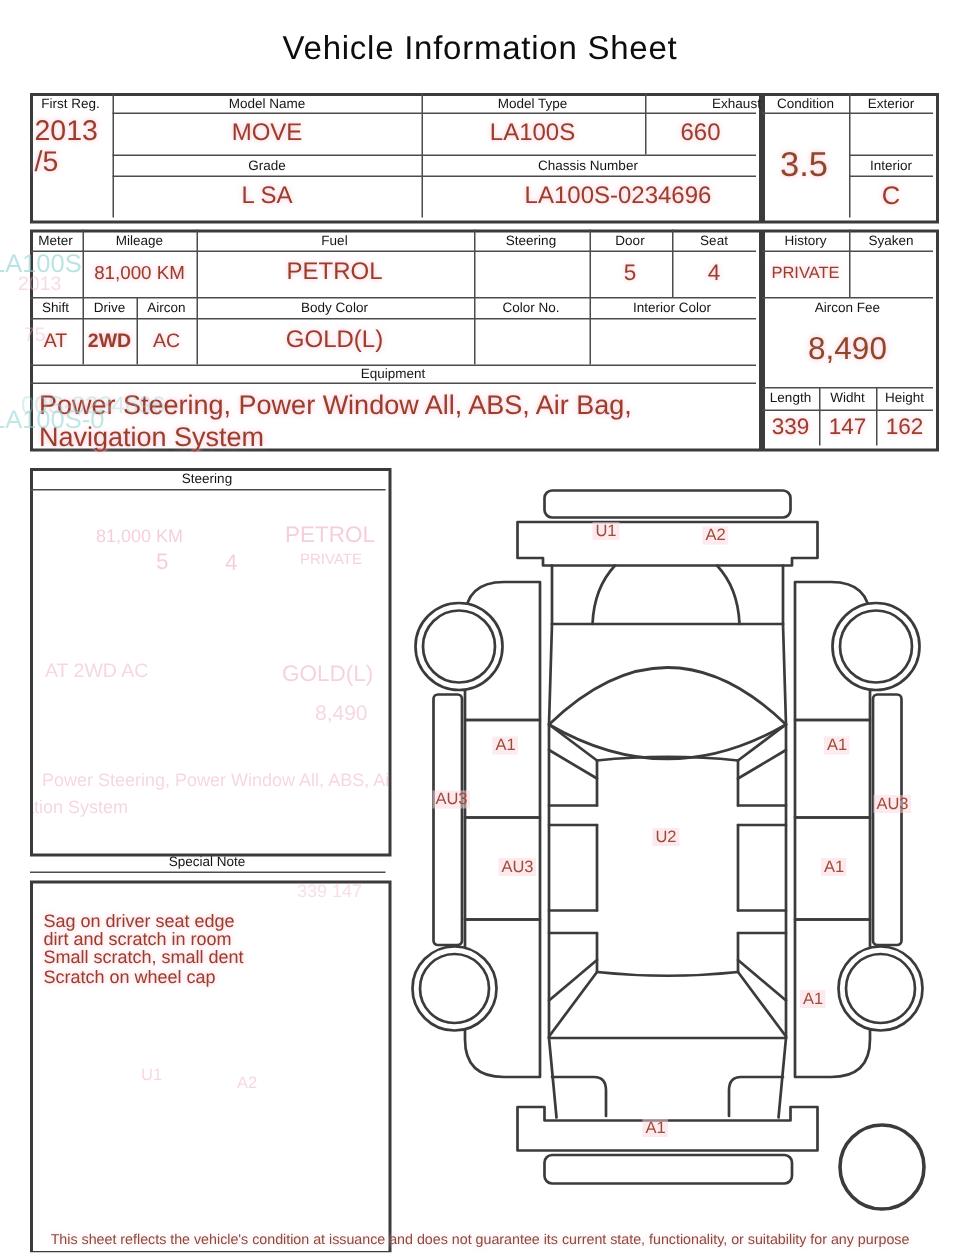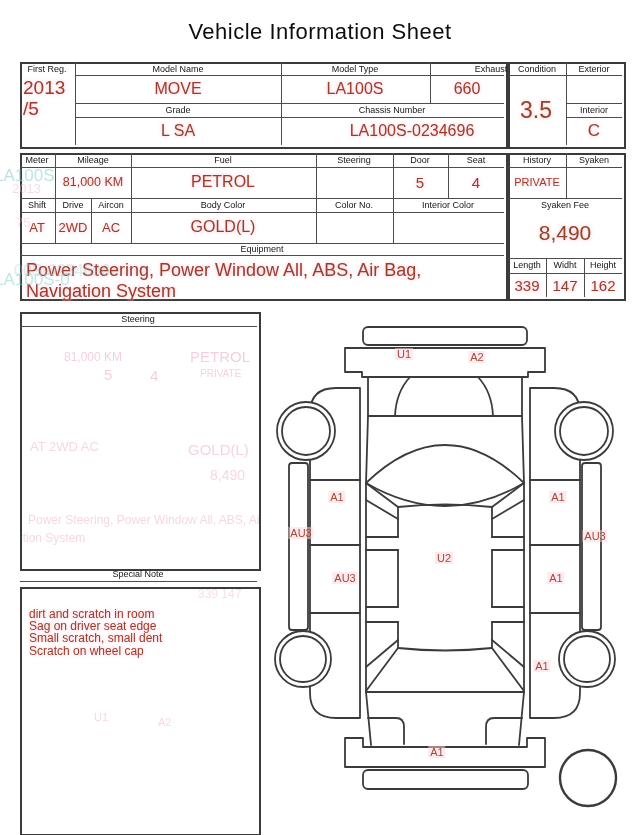--- a/index.html
+++ b/index.html
@@ -100,21 +100,21 @@
   <div class="ctr rv" style="left:476px;top:182px;font-size:15px;">4</div>
 
   <div class="ctr hdr" style="left:37px;top:205px;">Shift</div>
   <div class="ctr hdr" style="left:73px;top:205px;">Drive</div>
   <div class="ctr hdr" style="left:111px;top:205px;">Aircon</div>
   <div class="ctr hdr" style="left:223px;top:205px;">Body Color</div>
   <div class="ctr hdr" style="left:354px;top:205px;">Color No.</div>
   <div class="ctr hdr" style="left:448px;top:205px;">Interior Color</div>
 
   <div class="ctr rv" style="left:37px;top:227px;font-size:13px;">AT</div>
-  <div class="ctr rv" style="left:73px;top:227px;font-size:13px;">2WD</div>
+  <div class="ctr rv" style="left:73px;top:227px;font-size:13px;font-weight:bold;">2WD</div>
   <div class="ctr rv" style="left:111px;top:227px;font-size:13px;">AC</div>
   <div class="ctr rv" style="left:223px;top:227px;font-size:16px;">GOLD(L)</div>
   <div class="ctr rv" style="left:354px;top:227px;font-size:13px;"></div>
   <div class="ctr rv" style="left:448px;top:227px;font-size:13px;"></div>
 
   <div class="ctr hdr" style="left:262px;top:249px;">Equipment</div>
   <div class="abs rv eq" style="left:26px;top:260px;width:460px;">Power Steering, Power Window  All, ABS, Air Bag, Navigation System</div>
 
   <div class="box" style="left:508px;top:153px;width:114px;height:144px;"></div>
   <div class="hl" style="left:508px;top:167px;width:114px;"></div>
@@ -122,21 +122,21 @@
   <div class="hl" style="left:508px;top:258px;width:114px;"></div>
   <div class="hl" style="left:508px;top:273px;width:114px;"></div>
   <div class="vl" style="left:566px;top:153px;height:45px;"></div>
   <div class="vl" style="left:546px;top:258px;height:39px;"></div>
   <div class="vl" style="left:584px;top:258px;height:39px;"></div>
 
   <div class="ctr hdr" style="left:537px;top:160px;">History</div>
   <div class="ctr hdr" style="left:594px;top:160px;">Syaken</div>
   <div class="ctr rv" style="left:537px;top:182px;font-size:11px;">PRIVATE</div>
   <div class="ctr rv" style="left:594px;top:182px;font-size:11px;"></div>
-  <div class="ctr hdr" style="left:565px;top:205px;">Syaken Fee</div>
+  <div class="ctr hdr" style="left:565px;top:205px;">Aircon Fee</div>
   <div class="ctr rv big" style="left:565px;top:233px;font-size:21px;">8,490</div>
   <div class="ctr hdr" style="left:527px;top:265px;">Length</div>
   <div class="ctr hdr" style="left:565px;top:265px;">Widht</div>
   <div class="ctr hdr" style="left:603px;top:265px;">Height</div>
   <div class="ctr rv" style="left:527px;top:285px;font-size:15px;">339</div>
   <div class="ctr rv" style="left:565px;top:285px;font-size:15px;">147</div>
   <div class="ctr rv" style="left:603px;top:285px;font-size:15px;">162</div>
 
   <div class="box" style="left:20px;top:312px;width:237px;height:255px;overflow:hidden;">
     <div class="ghost gp" style="left:42px;top:36px;font-size:12px;opacity:.6;">81,000 KM</div>
@@ -151,22 +151,22 @@
     <div class="ghost gp" style="left:-6px;top:217px;font-size:12px;opacity:.5;">ation System</div>
   </div>
   <div class="hl" style="left:20px;top:326px;width:237px;"></div>
   <div class="ctr hdr" style="left:138px;top:319px;">Steering</div>
 
   <div class="box" style="left:20px;top:587px;width:237px;height:245px;overflow:hidden;">
     <div class="ghost gp" style="left:176px;top:-2px;font-size:12px;opacity:.4;">339   147</div>
     <div class="ghost gp" style="left:72px;top:122px;font-size:11px;opacity:.5;">U1</div>
     <div class="ghost gp" style="left:136px;top:127px;font-size:11px;opacity:.5;">A2</div>
     <div class="abs notes" style="left:7px;top:19px;width:222px;">
+      <div>Sag on driver seat edge</div>
       <div>dirt and scratch in room</div>
-      <div>Sag on driver seat edge</div>
       <div>Small scratch, small dent</div>
       <div>Scratch on wheel cap</div>
     </div>
   </div>
   <div class="hl" style="left:20px;top:581px;width:237px;"></div>
   <div class="ctr hdr" style="left:138px;top:574px;">Special Note</div>
 
   <svg style="left:270px;top:315px;" width="370" height="500" viewBox="270 315 370 500">
     <g fill="none" stroke="#3b3b3b" stroke-width="1.8" stroke-linejoin="round" stroke-linecap="round">
 
@@ -250,14 +250,15 @@
   <div class="dlabel" style="left:556px;top:578px;">A1</div>
   <div class="dlabel" style="left:542px;top:666px;">A1</div>
   <div class="dlabel" style="left:437px;top:752px;">A1</div>
 
   <div class="ghost gc" style="left:-6px;top:166px;font-size:17px;opacity:.6;">LA100S</div>
   <div class="ghost gp" style="left:12px;top:181px;font-size:13px;opacity:.45;">2013</div>
   <div class="ghost gp" style="left:16px;top:215px;font-size:13px;opacity:.4;">75</div>
   <div class="ghost gc" style="left:-6px;top:270px;font-size:17px;opacity:.55;">LA100S-0</div>
   <div class="ghost gc" style="left:14px;top:262px;font-size:16px;opacity:.35;">00S-0234696</div>
 
+  <div class="ctr footer" style="left:320px;top:827px;">This sheet reflects the vehicle's condition at issuance and does not guarantee its current state, functionality, or suitability for any purpose</div>
 
 </div>
 
 </body></html>

